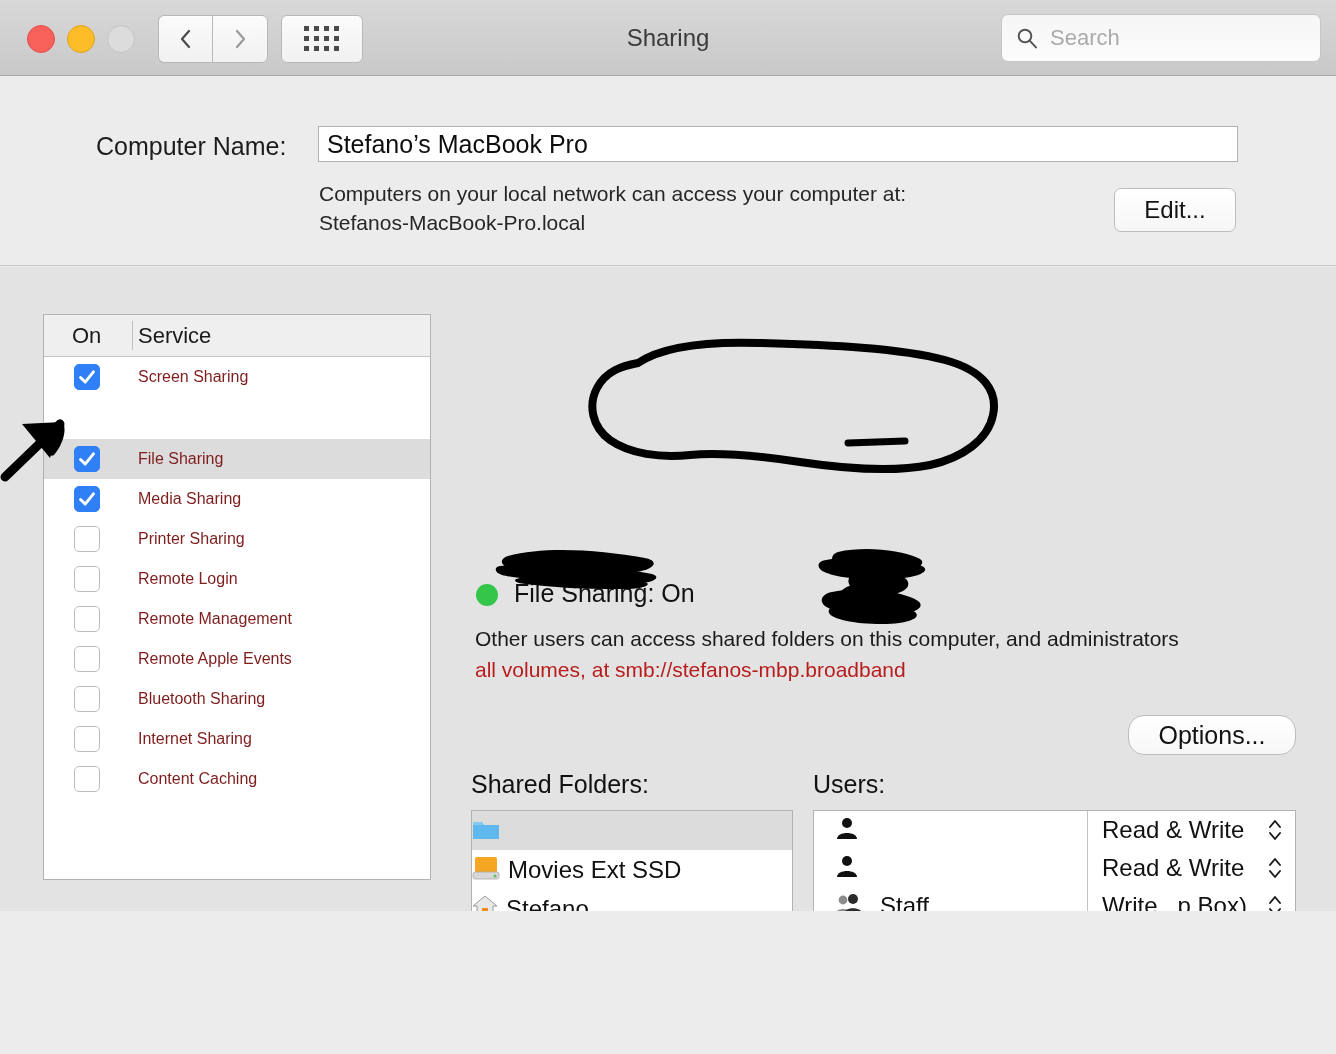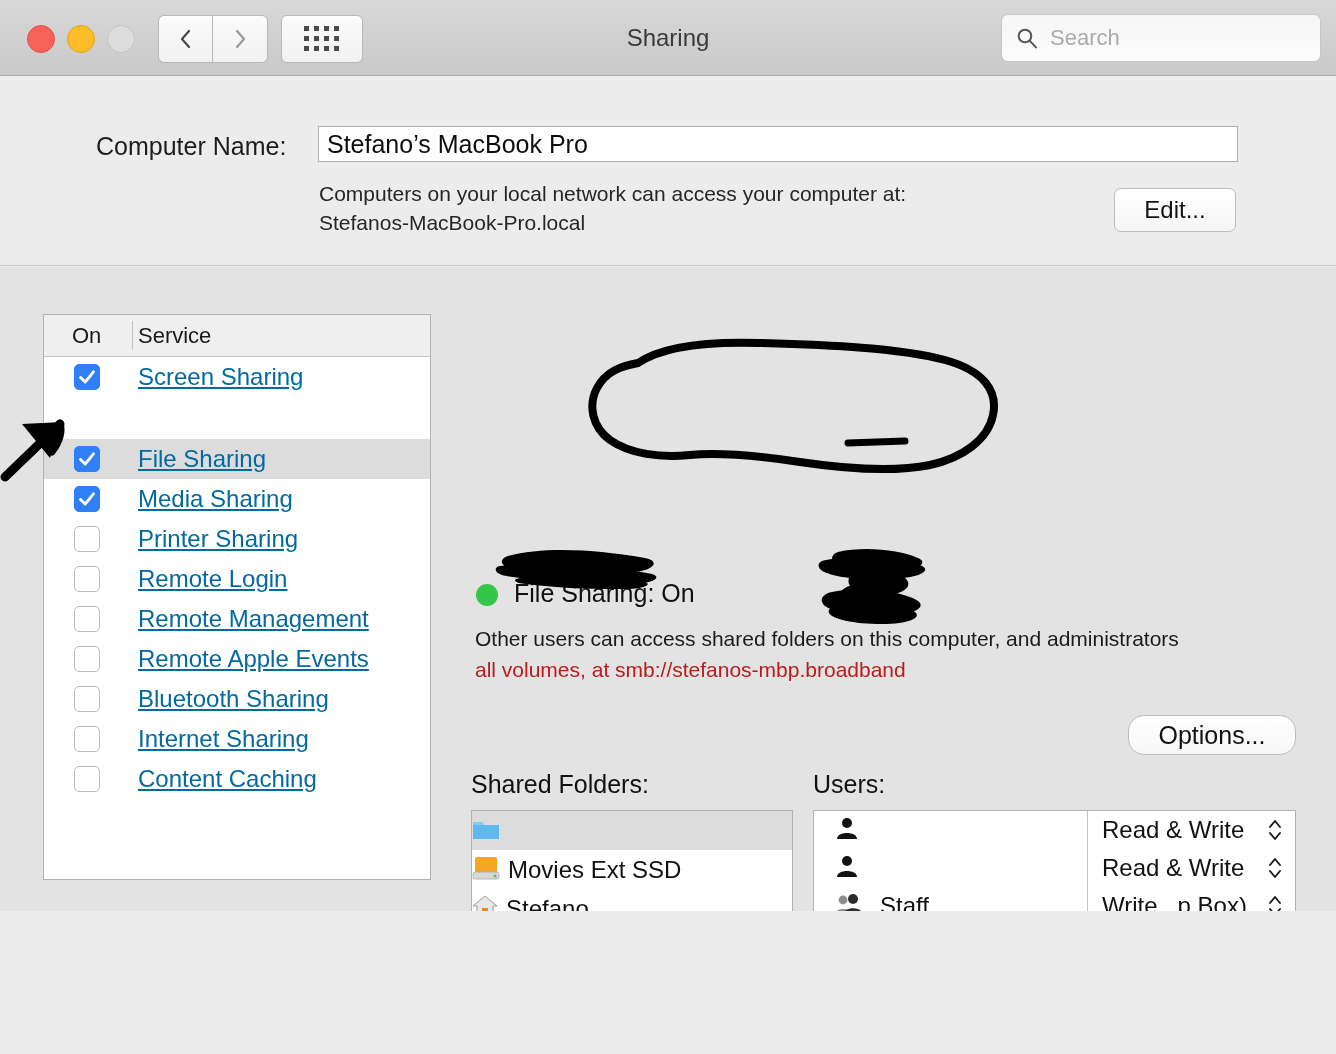--- a/index.html
+++ b/index.html
@@ -226,23 +226,22 @@
     border: 1px solid #bcbcbc;
   }
   .cbox.on {
     background: #2f7ff6;
     border: 1px solid #2f7ff6;
   }
   .cbox.on svg { display: block; }
   .svc-name {
     position: absolute;
     left: 94px;
-    font-size: 24px;
-    color: #0369a1;
-    text-decoration: underline;
+    font-size: 16px;
+    color: #7f1d1d;
   }
 
   
   #status-dot {
     position: absolute;
     left: 476px; top: 317px;
     width: 22px; height: 22px;
     border-radius: 50%;
     background: #34c648;
   }

